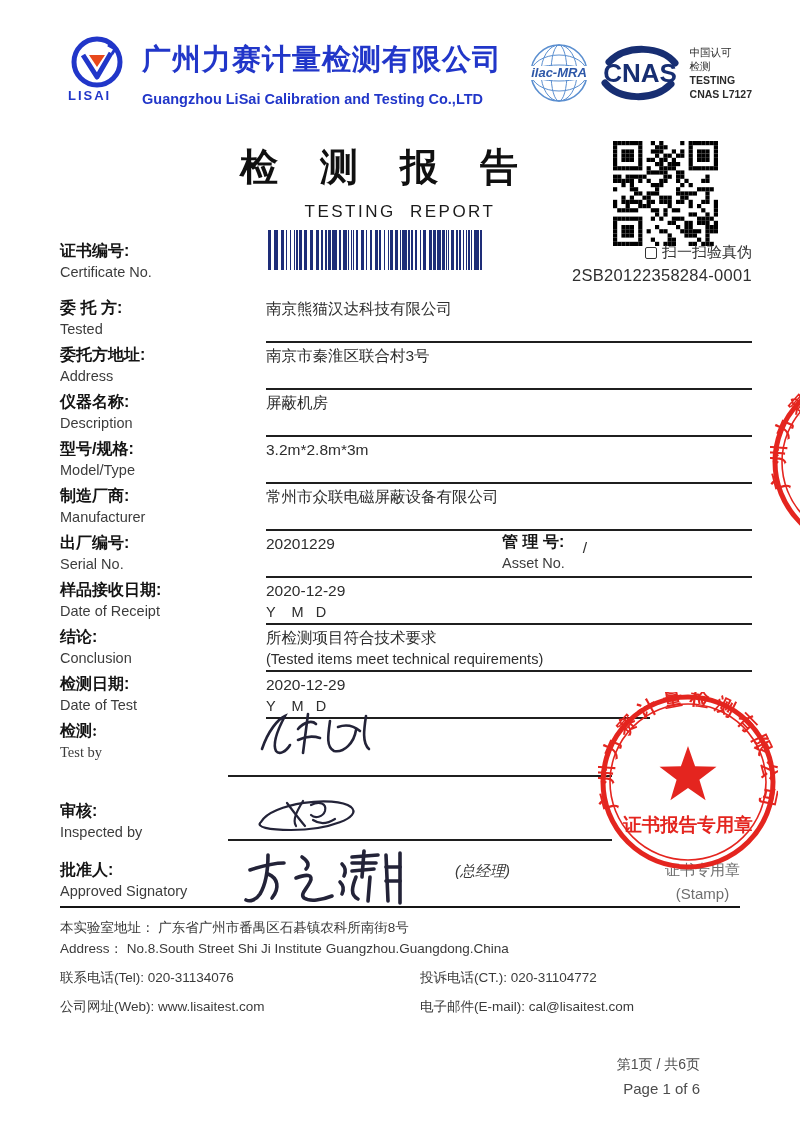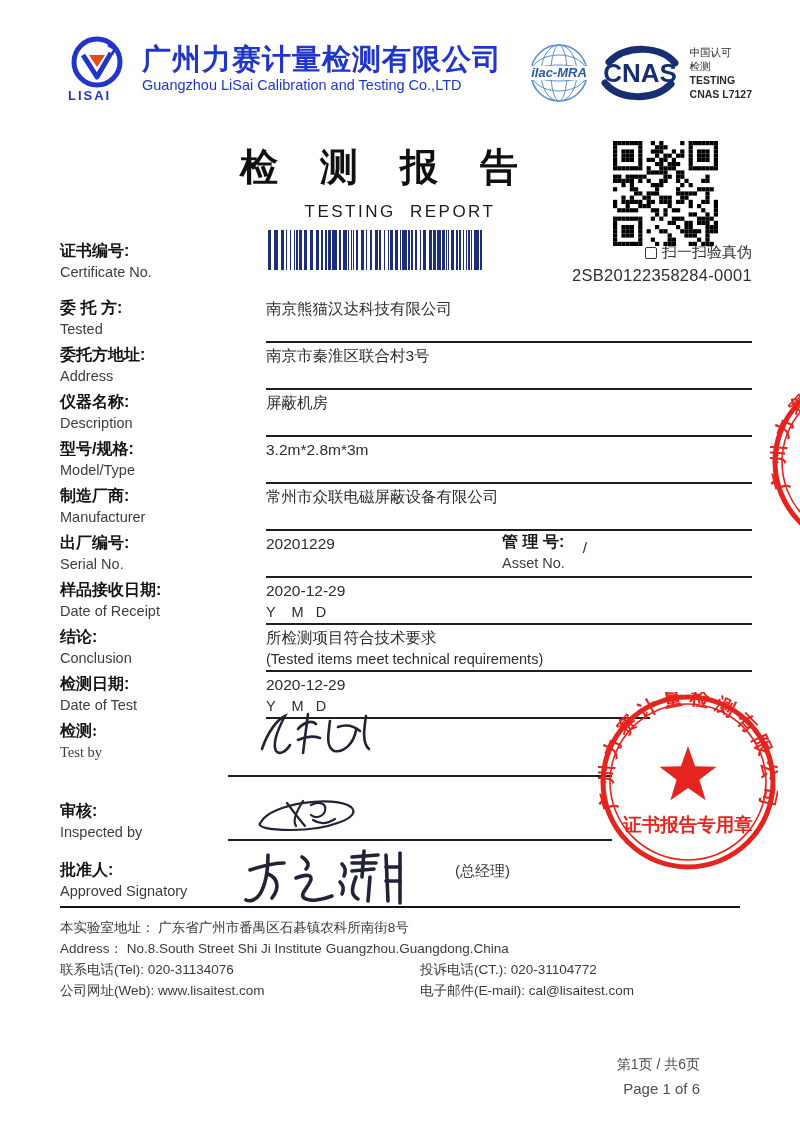--- a/index.html
+++ b/index.html
@@ -6,21 +6,21 @@
   html,body { background:#ffffff; }
   .page { position:relative; width:800px; height:1131px; background:#fff; overflow:hidden;
           font-family:"Liberation Sans","DejaVu Sans",sans-serif; color:#222; }
 
   
   .header { position:absolute; top:36px; left:68px; width:684px; display:flex; align-items:flex-start; }
   .logo-block { display:flex; flex-direction:column; align-items:flex-start; width:66px; }
   .logo-word { font-size:13px; font-weight:bold; letter-spacing:2px; color:#2136c9; margin-top:-2px; }
   .company-block { margin-left:8px; padding-top:6px; }
   .company-cn { font-size:29px; font-weight:bold; color:#2136c9; letter-spacing:1px; line-height:34px; white-space:nowrap; }
-  .company-en { font-size:14.5px; font-weight:normal; color:#2136c9; margin-top:1px; white-space:nowrap; }
+  .company-en { font-size:14.5px; font-weight:bold; color:#2136c9; margin-top:15px; white-space:nowrap; }
   .certs { margin-left:auto; display:flex; align-items:center; gap:9px; padding-top:6px; }
   .accred { font-size:10.5px; color:#2b2b2b; line-height:14px; }
   .accred .b { font-weight:bold; }
 
   
   .title-block { position:absolute; top:142px; left:0; width:800px; text-align:center; }
   .title-cn { font-size:38px; font-weight:bold; color:#101010; letter-spacing:42px; white-space:nowrap; }
   .title-en { font-size:17px; color:#1b1b1b; letter-spacing:2.5px; word-spacing:7px; margin-top:9px; }
   .qr { position:absolute; top:138px; right:78px; width:112px; height:112px; }
 
@@ -44,33 +44,33 @@
   .fval { font-size:15.5px; color:#2d2d2d; line-height:21px; }
   .fsub { font-size:14.5px; color:#2d2d2d; line-height:20px; margin-top:1px; }
   .pre { white-space:pre; }
   .inline2 { position:absolute; left:236px; top:0; display:flex; gap:18px; }
   .inline2 .slash { font-size:15.5px; color:#2d2d2d; padding-top:8px; }
 
   .frow.sig1 { height:58px; margin-bottom:22px;font-family:Liberation Serif, serif; }
   .frow.sig2 { height:42px; margin-bottom:17px; }
   .frow.sig3 { height:50px; }
   .sig-svg { position:absolute; }
-  .note-manager { position:absolute; left:395px; top:4px; font-size:15px; color:#3a3a3a; }
+  .note-manager { position:absolute; left:395px; top:4px; font-size:15px; color:#3a3a3a;font-style:italic; }
   .stamp-note { position:absolute; left:575px; top:3px; width:135px; text-align:center; color:#6e6e6e; }
   .stamp-note .n1 { font-size:15px; }
   .stamp-note .n2 { font-size:15px; margin-top:5px; }
 
   
   .stamp-main { position:absolute; left:598px; top:692px; width:180px; height:180px; }
   .stamp-edge { position:absolute; left:770px; top:372px; width:180px; height:180px; }
 
   
   .footer { position:absolute; left:60px; top:906px; width:680px; border-top:2.5px solid #151515; padding-top:9px; }
   .f-line { font-size:13.5px; color:#3a3a3a; line-height:21px; }
-  .f-cols { display:flex; line-height:21px; }
+  .f-cols { display:flex; line-height:21px;margin-top:8px; }
   .f-cols .c1 { width:360px; flex:0 0 360px; }
   .f-cols .c2 { flex:1; }
   .pagenums { position:absolute; right:100px; top:1056px; text-align:right; }
   .pg-cn { font-size:14px; color:#4c4c4c; }
   .pg-en { font-size:15px; color:#4c4c4c; margin-top:6px; }
 </style>
 </head>
 <body>
 
 <div class="page">
@@ -643,20 +643,24 @@
             <path d="M126 3 L124 29"></path>
             <path d="M114 15 L138 15 M114 23 L136 21"></path>
             <path d="M118 29 C114 39 112 47 120 51 M132 29 L130 53"></path>
             <path d="M148 7 L150 53"></path>
             <path d="M162 5 L162 55"></path>
             <path d="M148 19 L162 19 M148 33 L162 33"></path>
           </g>
         </svg>
       </div>
       <div class="note-manager">(总经理)</div>
+      <div class="stamp-note">
+        <div class="n1">证书专用章</div>
+        <div class="n2">(Stamp)</div>
+      </div>
     </div>
   </div>
 
   <svg class="stamp-main" viewBox="0 0 180 180">
     <circle cx="90" cy="90" r="85" fill="none" stroke="#e4251f" stroke-width="5"></circle>
     <circle cx="90" cy="90" r="78" fill="none" stroke="#e4251f" stroke-width="1.6"></circle>
     <defs>
         <path id="arcA" d="M 20,118 A 76 76 0 1 1 160,118" fill="none"></path>
       </defs>
     <text font-size="19" font-weight="bold" fill="#e4251f" font-family="Liberation Sans, sans-serif">

